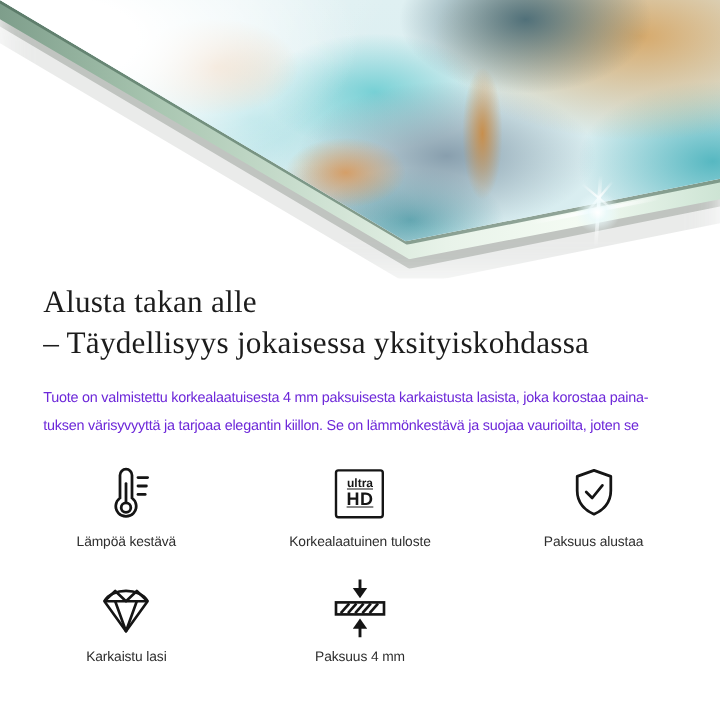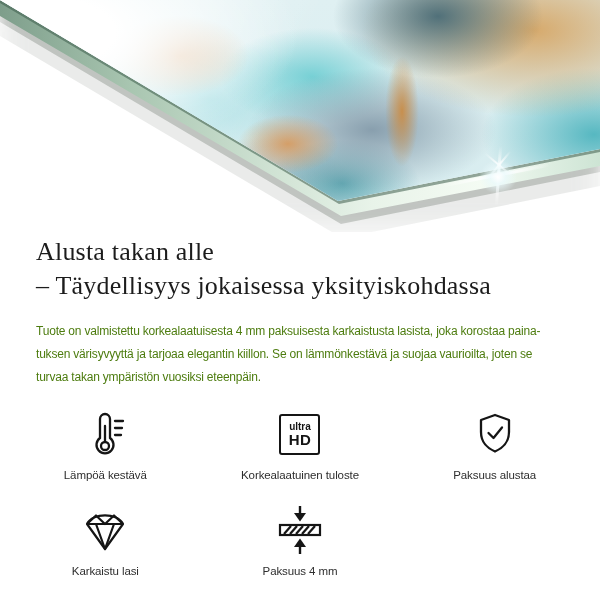--- a/index.html
+++ b/index.html
@@ -62,27 +62,27 @@
   .sparkle .ray-d2{position:absolute;left:40px;top:18px;width:36px;height:2px;transform:rotate(-50deg);
     background:linear-gradient(to right,rgba(255,255,255,0),#ffffff,rgba(255,255,255,0));}
 
   
   .content{padding:0 14px 0 36px;}
   .headline{
     font-family:"Liberation Serif","DejaVu Serif",serif;
     color:#1c1c1c;font-size:26px;line-height:34px;font-weight:400;
     margin-top:3px;letter-spacing:.2px;
   }
-  .body-text{margin-top:5px;font-size:12px;line-height:23px;color:#4d7c0f;letter-spacing:-.2px;}
+  .body-text{margin-top:5px;font-size:12px;line-height:23px;color:#6d28d9;letter-spacing:-.2px;}
   .body-text div{white-space:nowrap;}
 
   
   .features{display:grid;grid-template-columns:repeat(3,1fr);row-gap:24px;margin-top:20px;padding:0 8px;}
   .feature{display:flex;flex-direction:column;align-items:center;}
-  .icon-slot{height:50px;display:flex;align-items:center;justify-content:center;}
+  .icon-slot{height:50px;display:flex;align-items:center;justify-content:center;text-decoration:underline;}
   .feature-label{margin-top:10px;font-size:11.5px;color:#2e2e2e;letter-spacing:-.1px;}
   .hd-box{
     width:37px;height:37px;border:2.5px solid #151515;border-radius:3px;
     display:flex;flex-direction:column;align-items:center;justify-content:center;color:#151515;
   }
   .hd-box .t1{font-size:10px;font-weight:700;line-height:10px;}
   .hd-box .t2{font-size:15px;font-weight:800;line-height:15px;letter-spacing:.3px;}
   .stripes{
     width:44px;height:44px;
     clip-path:polygon(0 100%,100% 0,100% 100%);
@@ -109,21 +109,20 @@
 </div>
 
 <div class="content">
   <h1 class="headline">
     <div>Alusta takan alle</div>
     <div>– Täydellisyys jokaisessa yksityiskohdassa</div>
   </h1>
   <div class="body-text">
     <div>Tuote on valmistettu korkealaatuisesta 4 mm paksuisesta karkaistusta lasista, joka korostaa paina-</div>
     <div>tuksen värisyvyyttä ja tarjoaa elegantin kiillon. Se on lämmönkestävä ja suojaa vaurioilta, joten se</div>
-    <div>turvaa takan ympäristön vuosiksi eteenpäin.</div>
   </div>
 </div>
 
 <div class="features">
 
   <div class="feature">
     <div class="icon-slot">
       <svg class="ic" width="48" height="48" viewBox="0 0 48 48" fill="none" stroke="#151515" stroke-width="2.3" stroke-linecap="round">
         <path d="M19 9 a5 5 0 0 1 10 0 v19 a8.5 8.5 0 1 1 -10 0 z"></path>
         <circle cx="24" cy="36" r="4"></circle>

